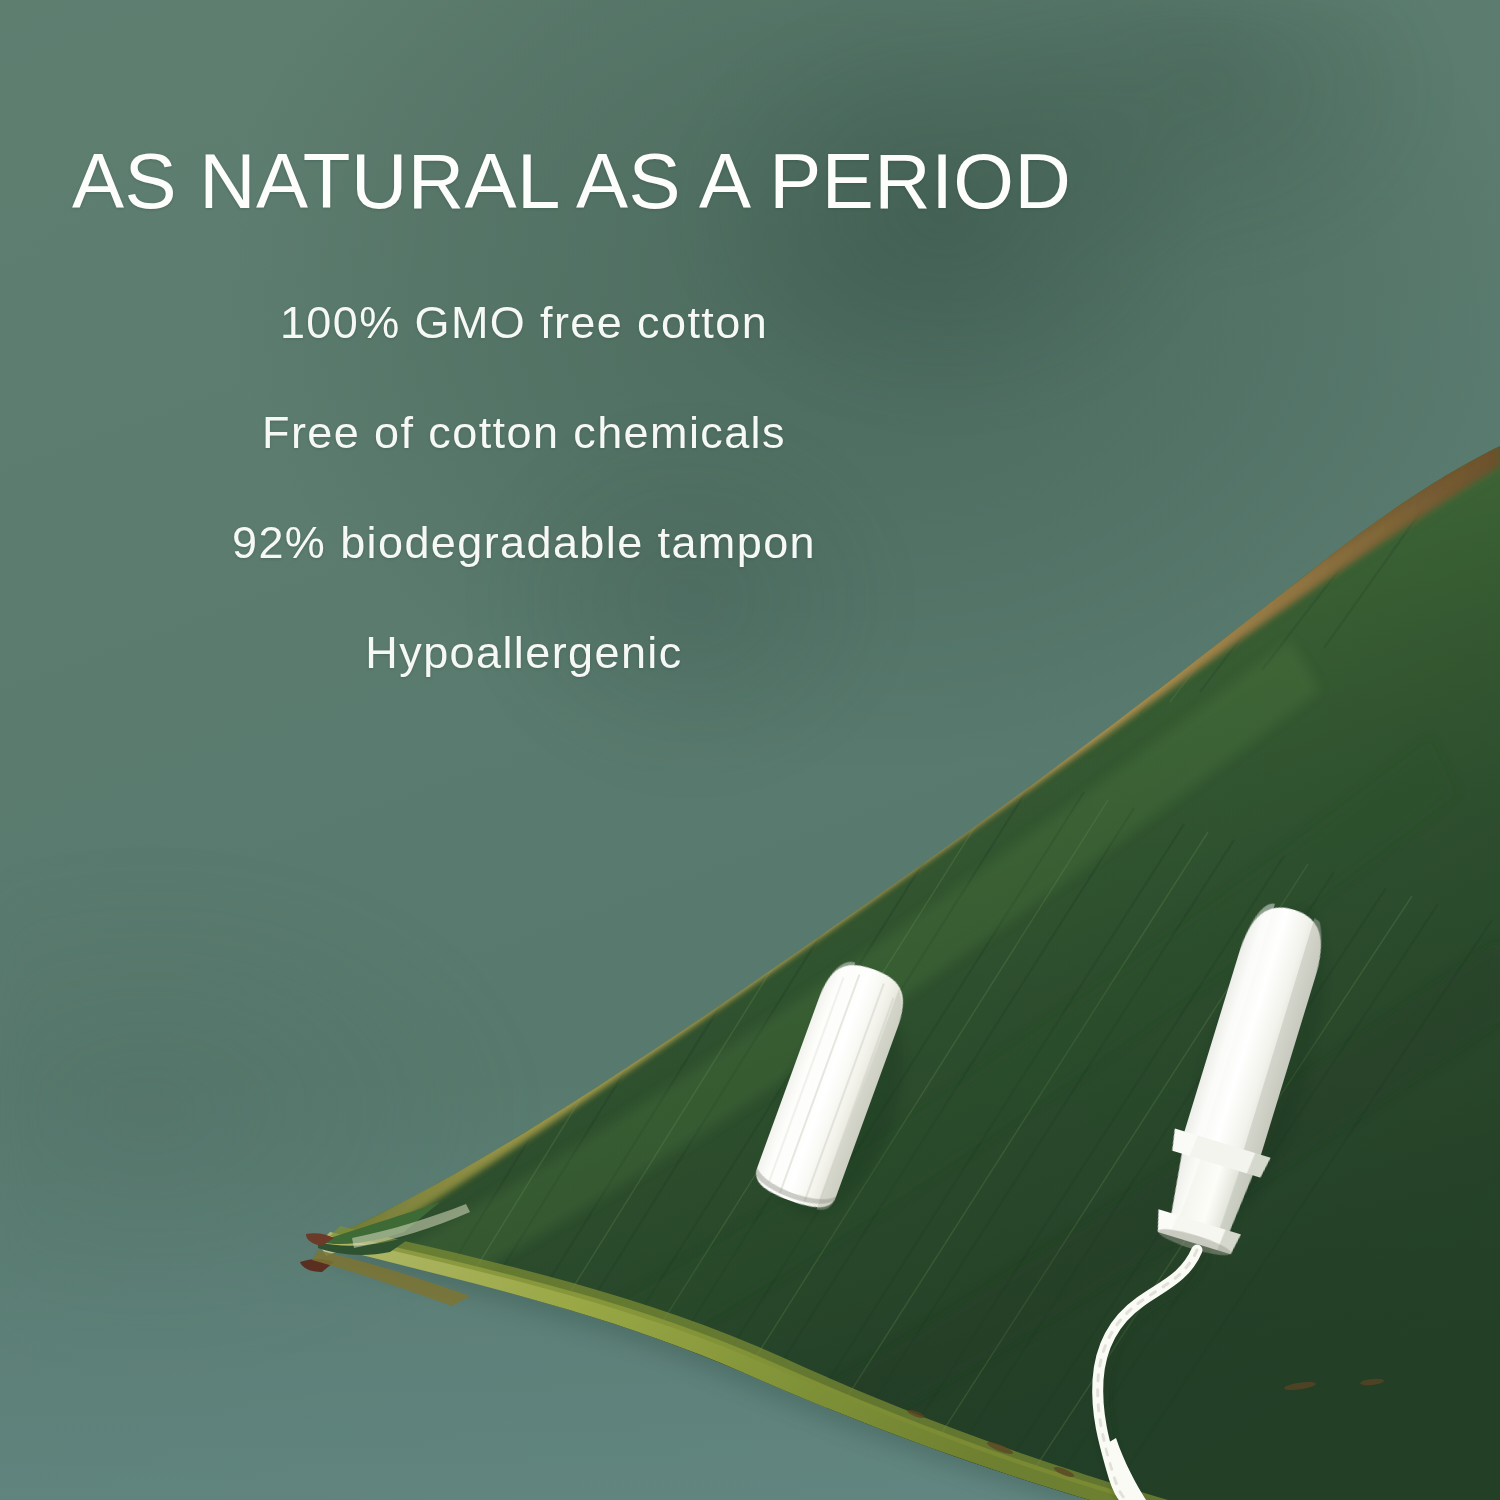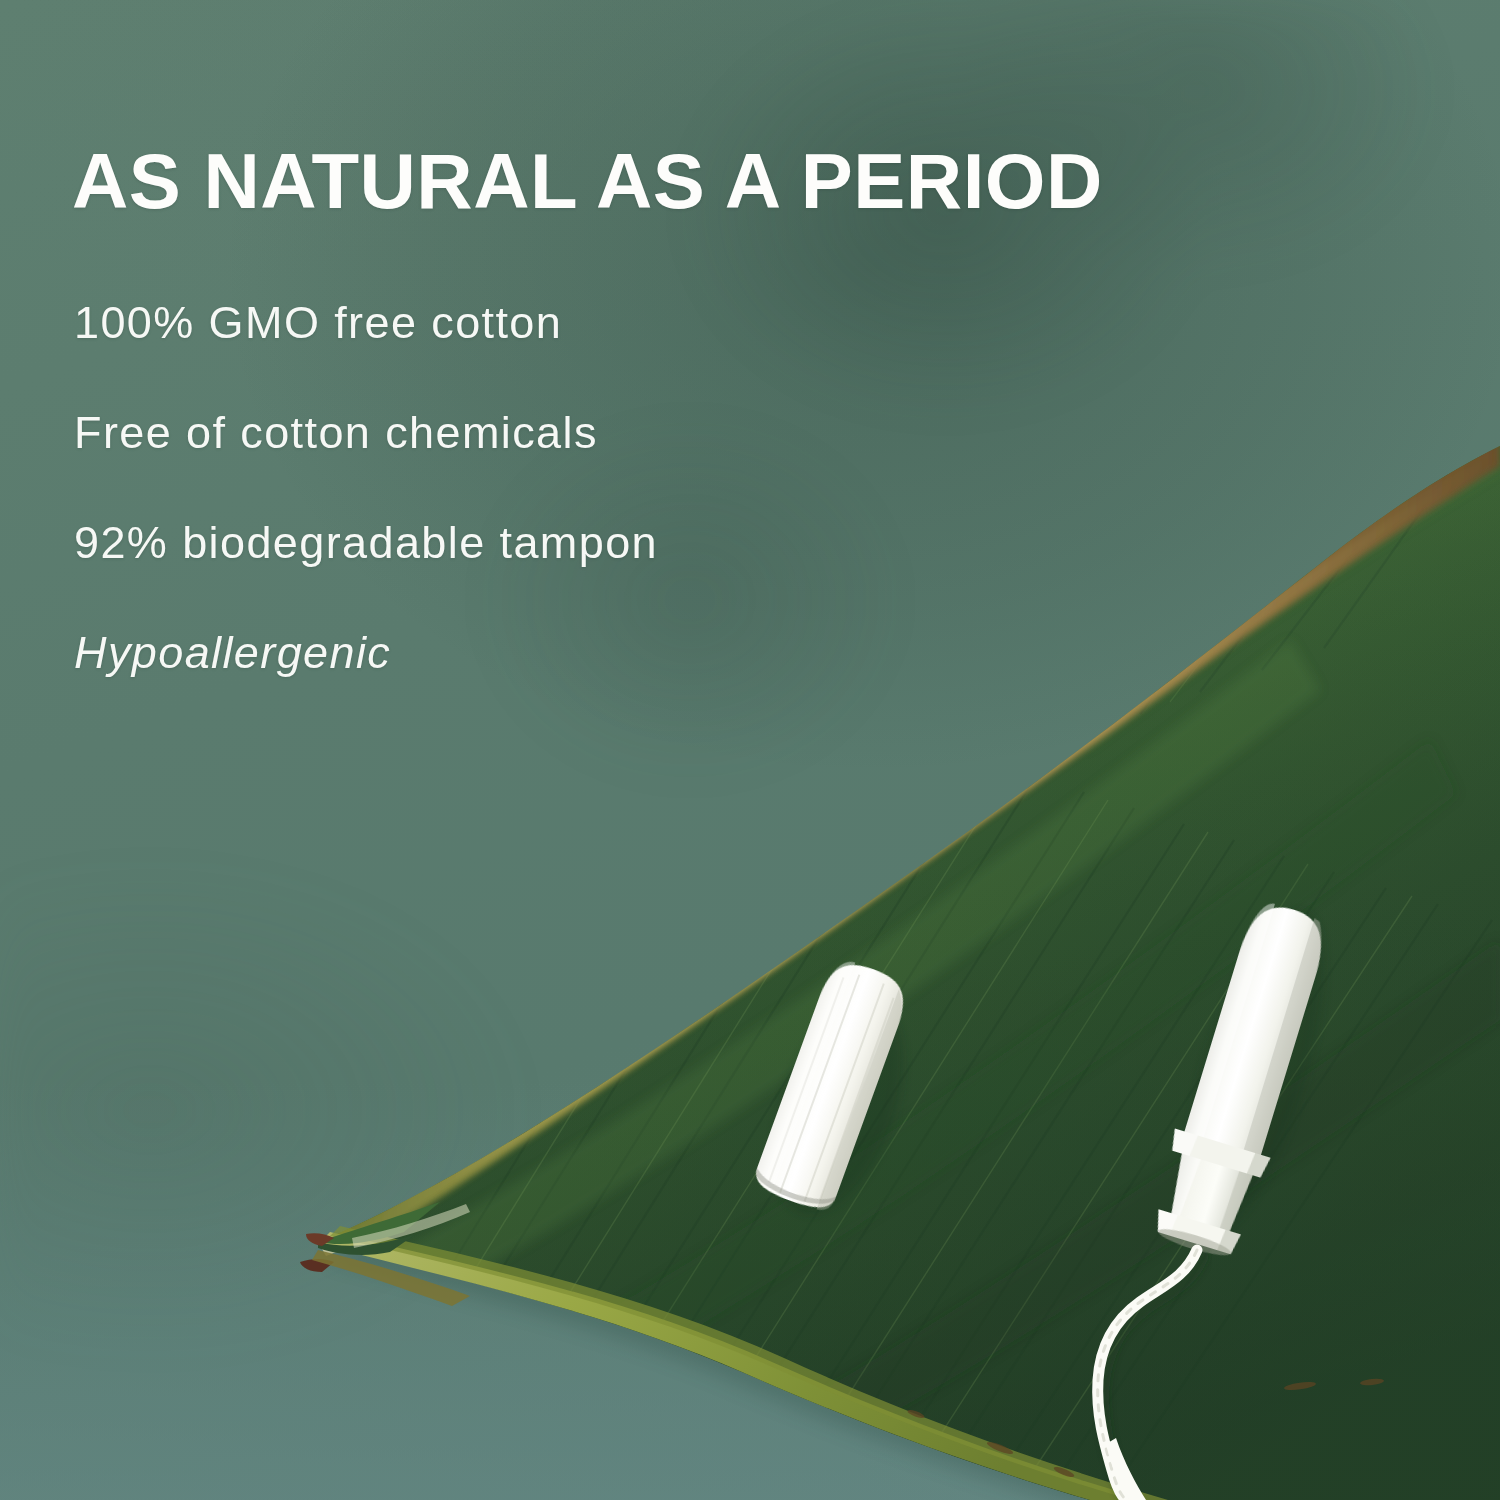--- a/index.html
+++ b/index.html
@@ -47,43 +47,44 @@
   .leaf-wrap { position: absolute; inset: 0; }
   svg.leaf { position: absolute; inset: 0; width: 1500px; height: 1500px; display: block; }
 
   
   .headline {
     position: absolute;
     left: 72px;
     top: 142px;
     color: #fdfdfb;
     font-size: 78px;
-    font-weight: 700;
+    font-weight: 400;
     letter-spacing: 0.5px;
     line-height: 1.0;
     white-space: nowrap;
     text-shadow: 0 1px 3px rgba(30,52,44,0.22);
   }
   .bullets {
     position: absolute;
     left: 74px;
     top: 300px;
     width: 900px;
+    text-align: center;
   }
   .bullet {
     color: #f6f8f5;
     font-size: 45px;
     font-weight: 300;
     letter-spacing: 1.4px;
     line-height: 1.0;
     margin: 0 0 65px 0;
     white-space: nowrap;
     text-shadow: 0 1px 3px rgba(30,52,44,0.20);
   }
-  .bullet:last-child { margin-bottom: 12px; font-style: italic; }
+  .bullet:last-child { margin-bottom: 12px; }
 </style>
 </head>
 <body>
 
 <div id="stage">
 
   <div class="bg-base"></div>
   <div class="bg-mottle"></div>
   <div class="bg-bottomtint"></div>
 

